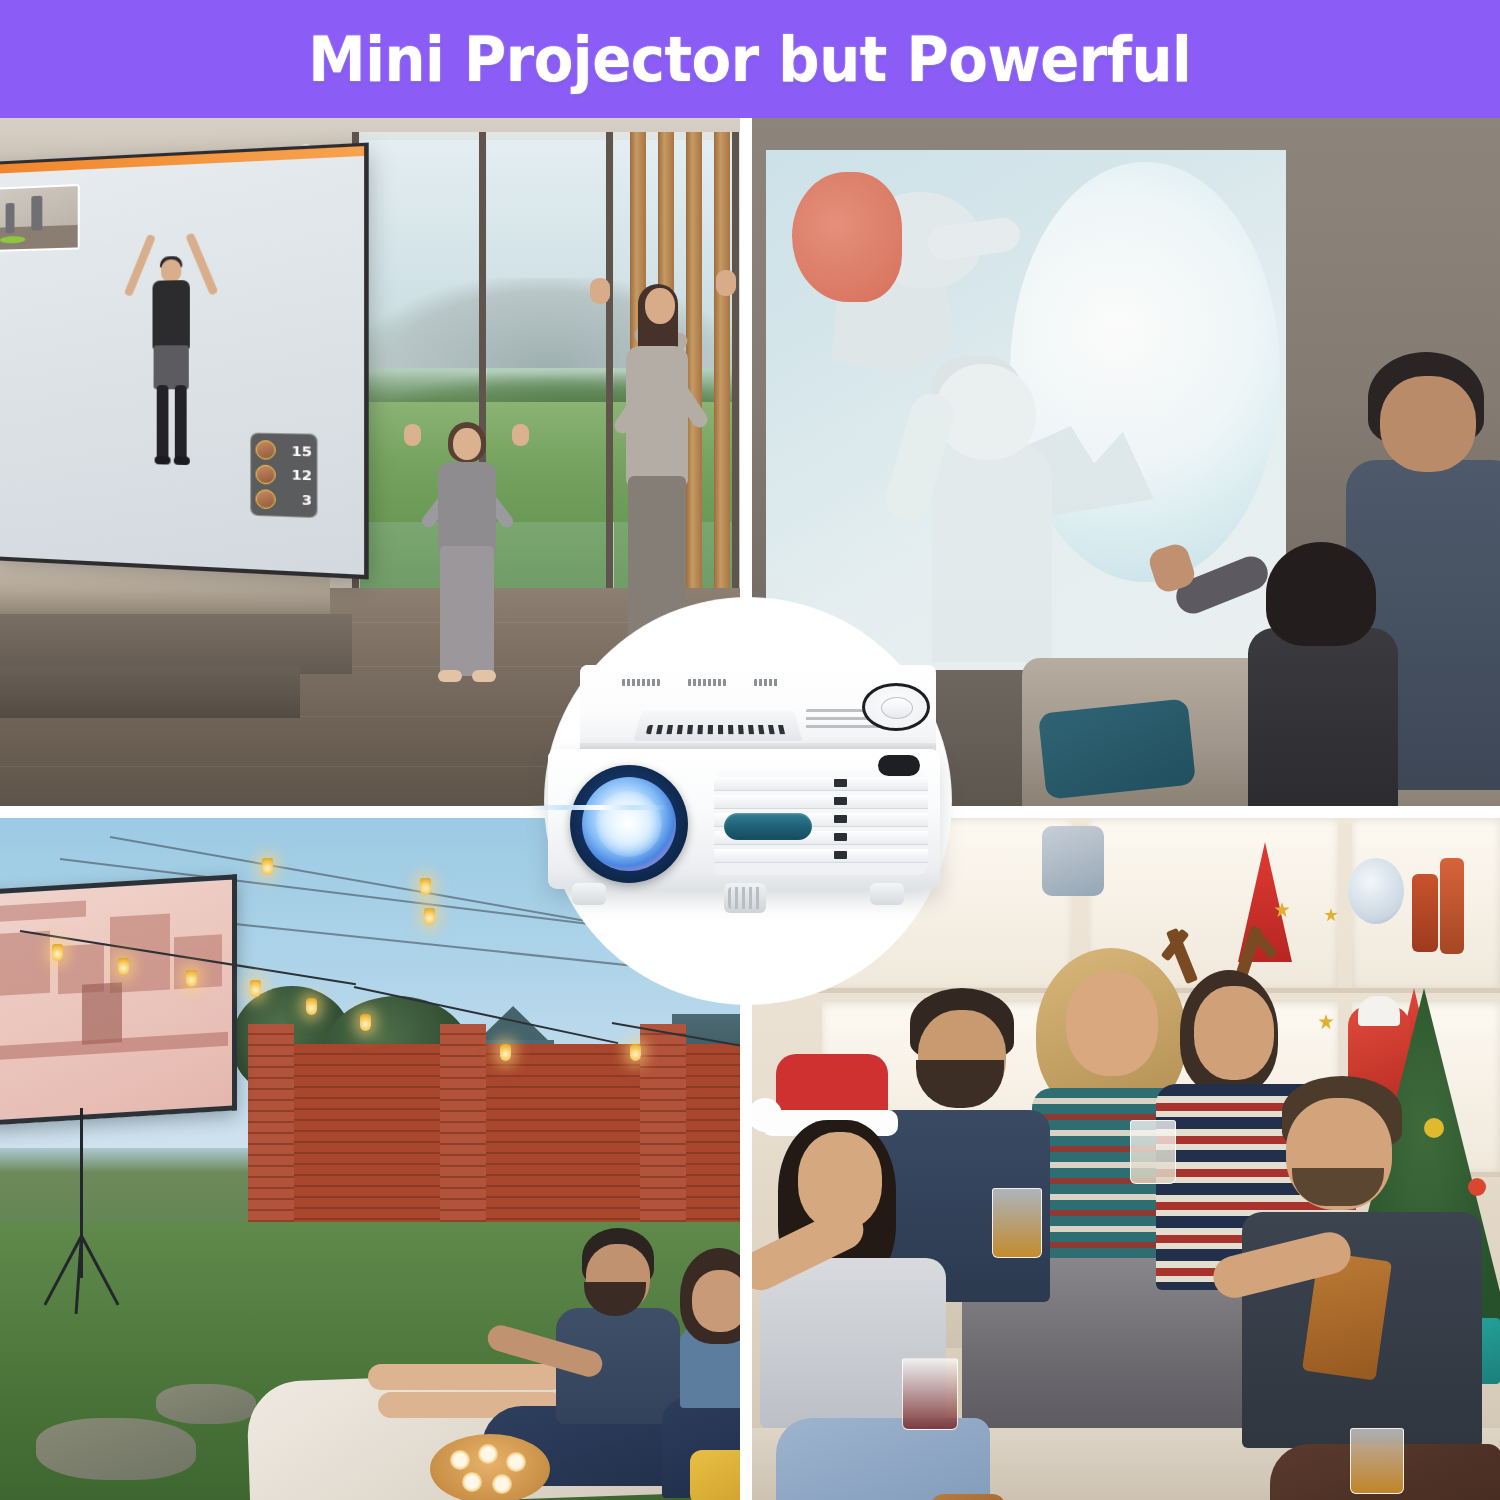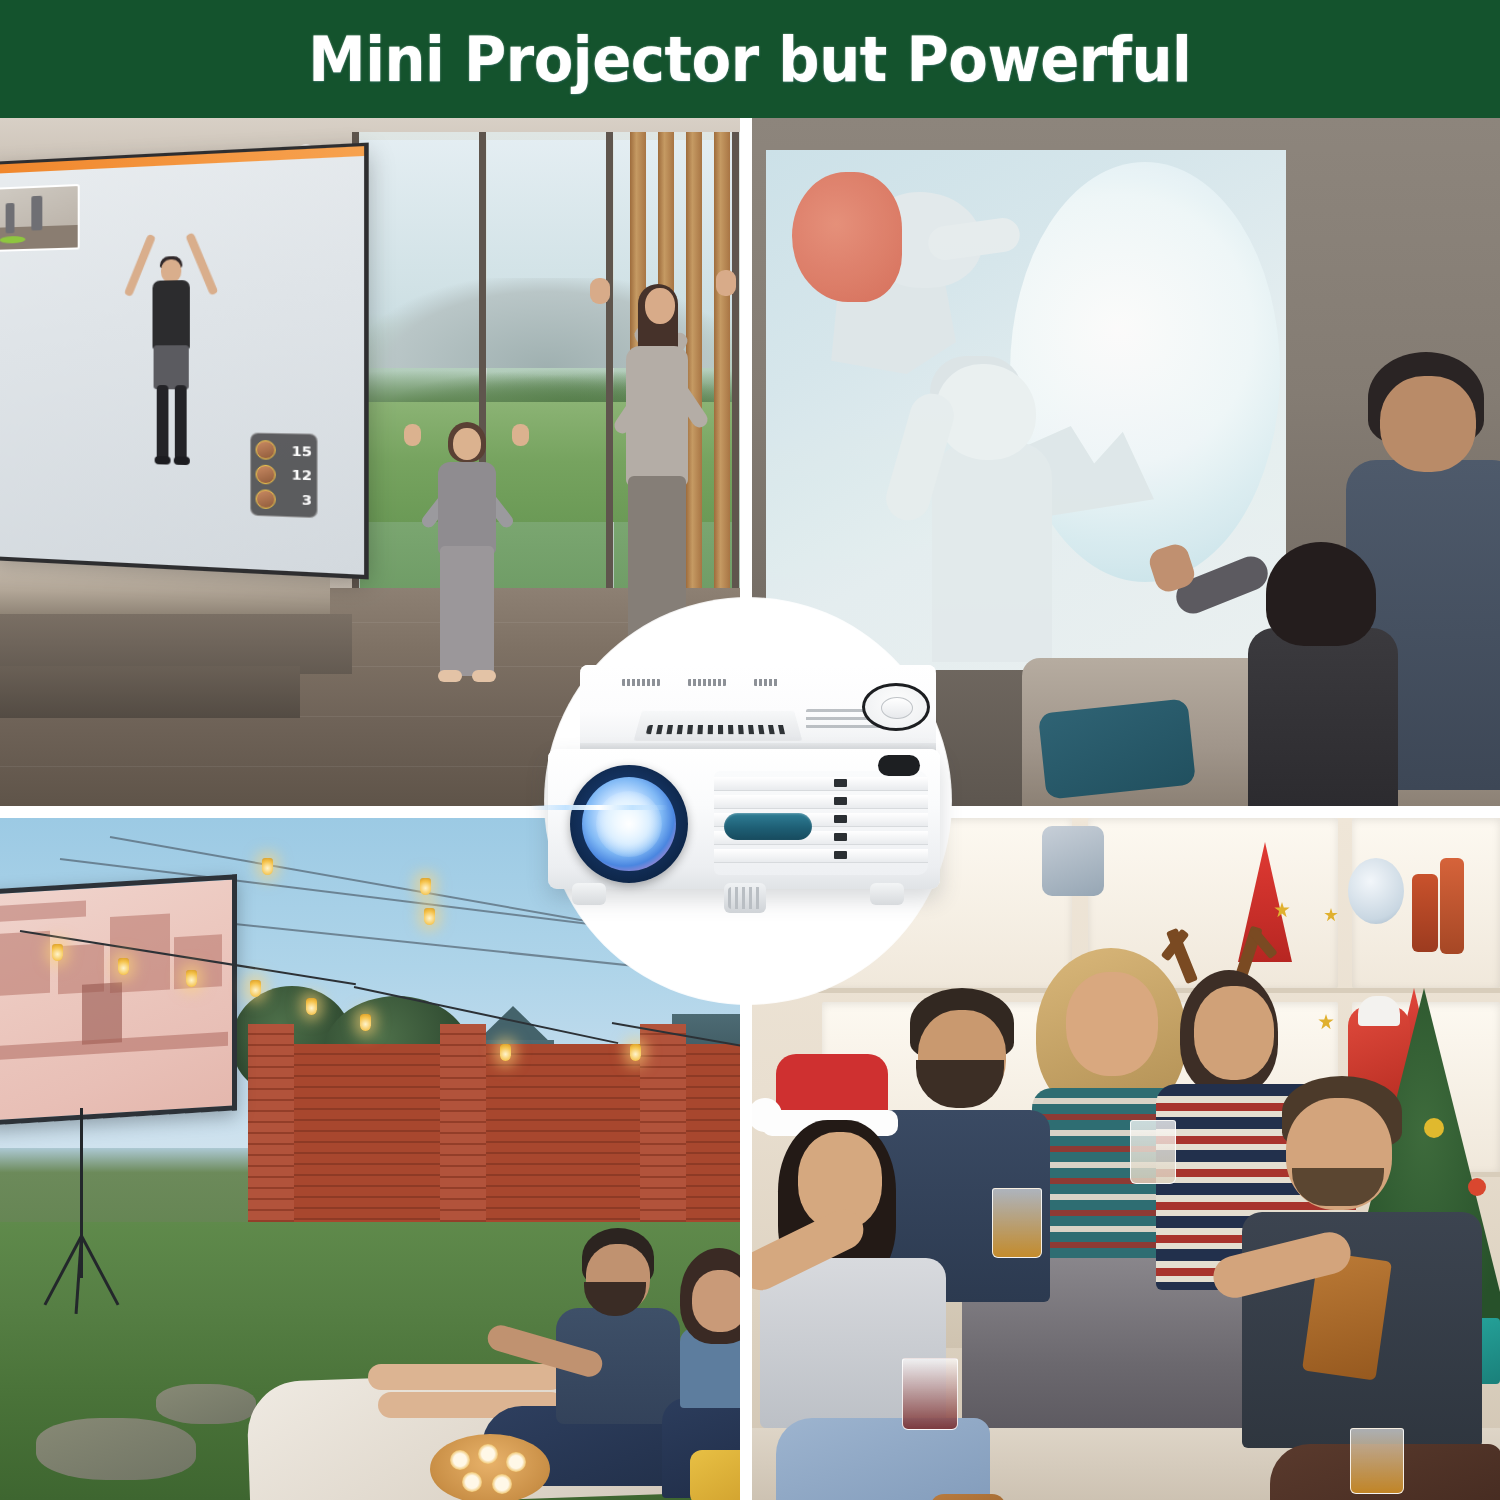--- a/index.html
+++ b/index.html
@@ -1,21 +1,21 @@
 <!DOCTYPE html>
 <html><head>
 <meta charset="utf-8">
 <style>
   html,body{margin:0;padding:0;background:#fff;}
   body{width:1500px;height:1500px;overflow:hidden;font-family:"Liberation Sans",sans-serif;}
 
   .page{position:relative;width:1500px;height:1500px;background:#ffffff;overflow:hidden;}
 
   
-  .banner{position:absolute;left:0;top:0;width:1500px;height:118px;background:#14532d;
+  .banner{position:absolute;left:0;top:0;width:1500px;height:118px;background:#8b5cf6;
           display:flex;align-items:center;justify-content:center;z-index:30;}
   .banner-title{font-family:"DejaVu Sans",sans-serif;font-weight:bold;font-size:62px;color:#ffffff;
                 letter-spacing:-0.5px;white-space:nowrap;
                 text-shadow:0 0 2px rgba(255,255,255,.55),0 2px 3px rgba(0,90,130,.18);
                 transform:scaleX(0.93);}
 
   
   .grid{position:absolute;left:0;top:118px;width:1500px;height:1382px;background:#ffffff;}
   .cell{position:absolute;overflow:hidden;}
   .tl{left:0;top:0;width:740px;height:688px;}

